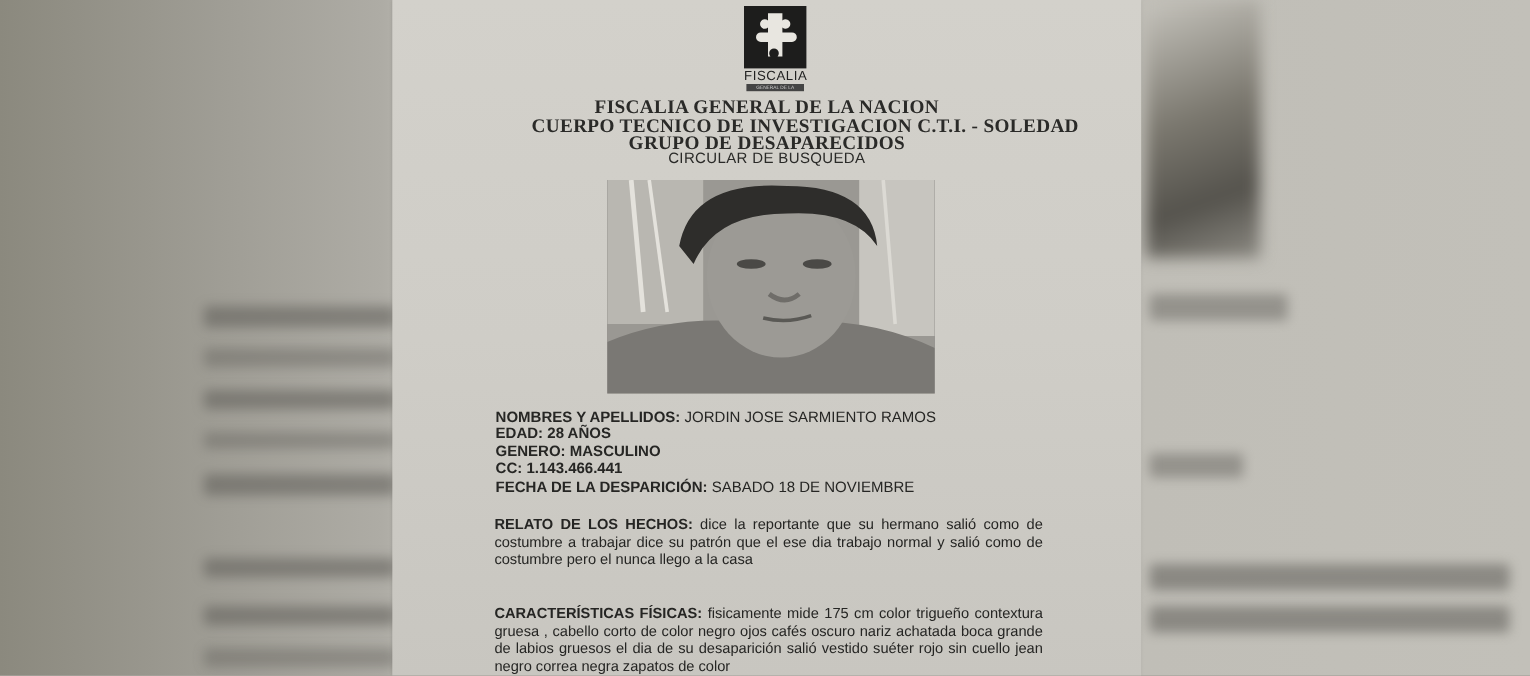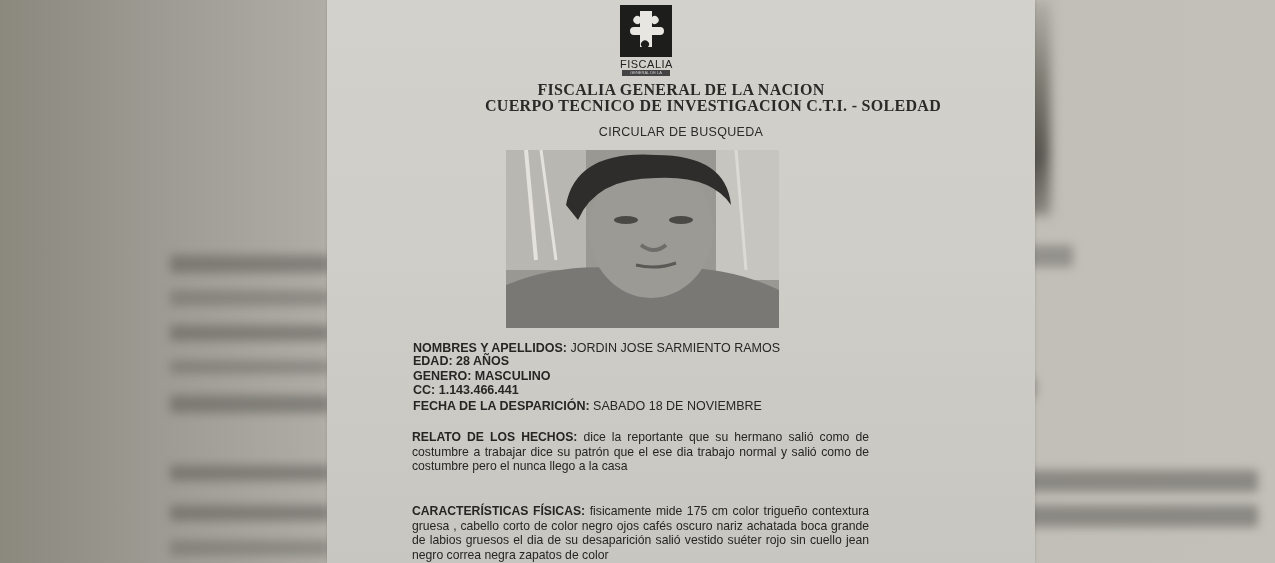--- a/index.html
+++ b/index.html
@@ -1,20 +1,20 @@
 <!DOCTYPE html>
 <html><head>
 <meta charset="utf-8">
 <style>
   html,body{margin:0;padding:0;}
   body{width:1275px;height:563px;overflow:hidden;position:relative;background:#a7a59d;font-family:"Liberation Sans",sans-serif;}
   .bg{position:absolute;inset:0;background:linear-gradient(90deg,#8b897e 0%,#a09e96 15%,#aeaca5 25%,#b3b1aa 26%,#c0beb7 75%,#c2c0b9 100%);}
   .blur-block{position:absolute;background:#5f5d58;filter:blur(5px);opacity:.55;border-radius:3px;}
   .blur-photo{position:absolute;left:955px;top:0;width:95px;height:215px;background:linear-gradient(160deg,#c6c4bd 0%,#7b786f 45%,#55534d 75%,#8c8a83 100%);filter:blur(6px);}
-  .doc{position:absolute;left:327px;top:0;width:708px;height:563px;background:linear-gradient(180deg,#d3d1cb 0%,#cfcdc7 50%,#c8c6c0 100%);box-shadow:0 0 3px rgba(0,0,0,.15);}
+  .doc{position:absolute;left:327px;top:0;width:624px;height:563px;background:linear-gradient(180deg,#d3d1cb 0%,#cfcdc7 50%,#c8c6c0 100%);box-shadow:0 0 3px rgba(0,0,0,.15);}
   .logo{position:absolute;left:293px;top:5px;width:52px;height:74px;}
   .logo-box{width:52px;height:52px;background:#1d1d1c;position:relative;}
   .logo-text{font-size:11px;color:#222;text-align:center;letter-spacing:.5px;margin-top:1px;}
   .logo-sub{height:6px;background:#444;margin:0 2px;font-size:4px;color:#ccc;text-align:center;line-height:6px;overflow:hidden;}
   .hdr{position:absolute;left:0;width:100%;text-align:center;font-family:"Liberation Serif",serif;font-weight:bold;color:#2a2a28;font-size:16px;letter-spacing:.3px;}
   .hdr.sans{font-family:Liberation Sans, sans-serif;font-weight:normal;font-size:12.5px;}
   .photo{position:absolute;left:179px;top:150px;width:273px;height:178px;background:#8a8884;overflow:hidden;}
   .field{position:absolute;left:86px;font-size:12.5px;color:#262624;white-space:nowrap;}
   .field b{font-weight:bold;}
   .para{position:absolute;left:85px;width:457px;font-size:12.2px;color:#252523;line-height:14.6px;text-align:justify;}
@@ -46,20 +46,21 @@
       <svg width="52" height="52" viewBox="0 0 52 52">
         <path d="M20 6 h12 v6 a4 4 0 1 1 0 6 v4 h8 a4 4 0 1 1 0 8 h-8 v12 h-4 a4 4 0 1 0 -6 0 h-2 v-12 h-6 a4 4 0 1 1 0 -8 h6 v-4 a4 4 0 1 1 0 -6 z" fill="#e8e6e0"></path>
       </svg>
     </div>
     <div class="logo-text">FISCALIA</div>
     <div class="logo-sub">GENERAL DE LA NACION</div>
   </div>
 
   <div class="hdr" style="top:81px;">FISCALIA GENERAL DE LA NACION</div>
   <div class="hdr" style="top:97px;padding-left:32px;">CUERPO TECNICO DE INVESTIGACION C.T.I. - SOLEDAD</div>
+  <div class="hdr" style="top:111px;">GRUPO DE DESAPARECIDOS</div>
   <div class="hdr sans" style="top:125px;">CIRCULAR DE BUSQUEDA</div>
 
   <div class="photo">
     <svg width="273" height="178" viewBox="0 0 273 178">
       <rect width="273" height="178" fill="#9a9893"></rect>
       <rect x="0" y="0" width="80" height="120" fill="#b9b7b1"></rect>
       <rect x="210" y="0" width="63" height="130" fill="#c7c5bf"></rect>
       <line x1="20" y1="0" x2="30" y2="110" stroke="#e4e2dc" stroke-width="4"></line>
       <line x1="35" y1="0" x2="50" y2="110" stroke="#e4e2dc" stroke-width="3"></line>
       <line x1="230" y1="0" x2="240" y2="120" stroke="#dcdad4" stroke-width="3"></line>

